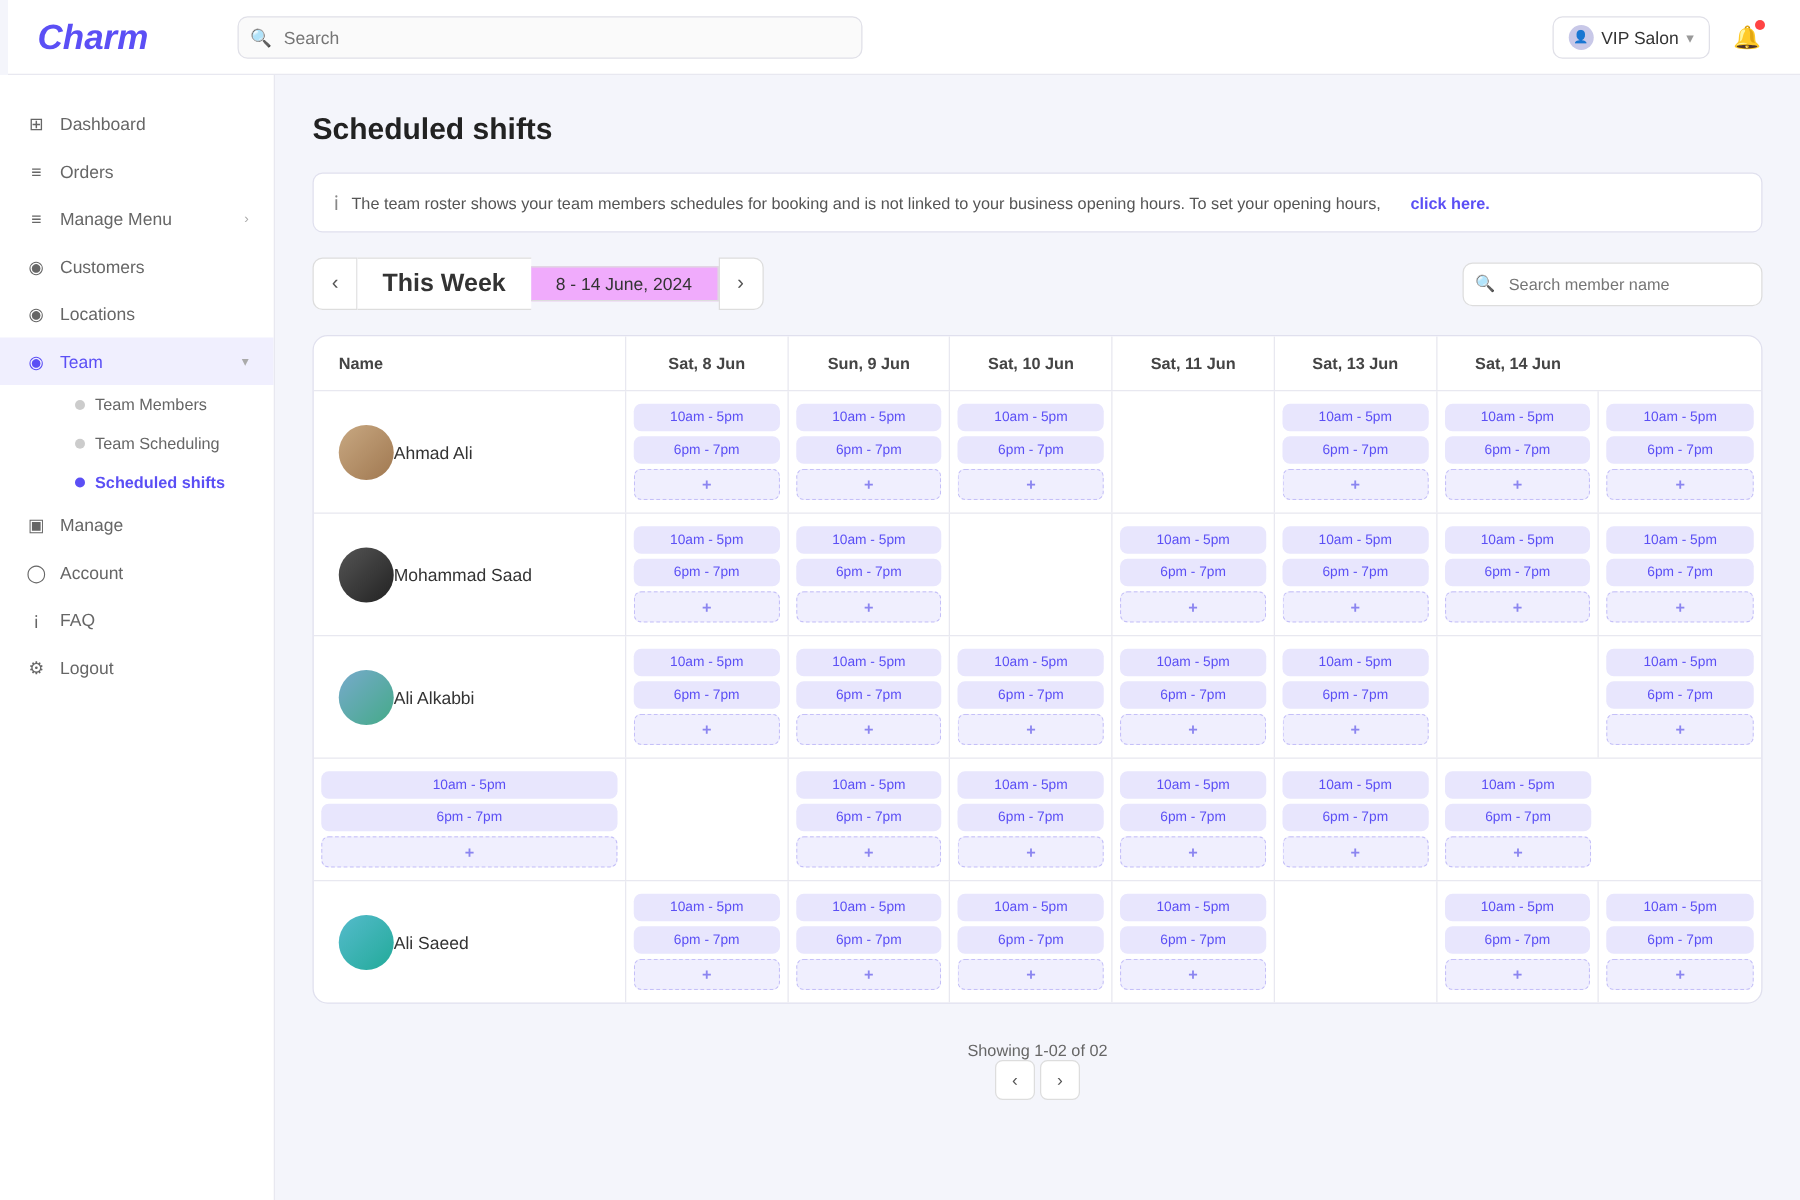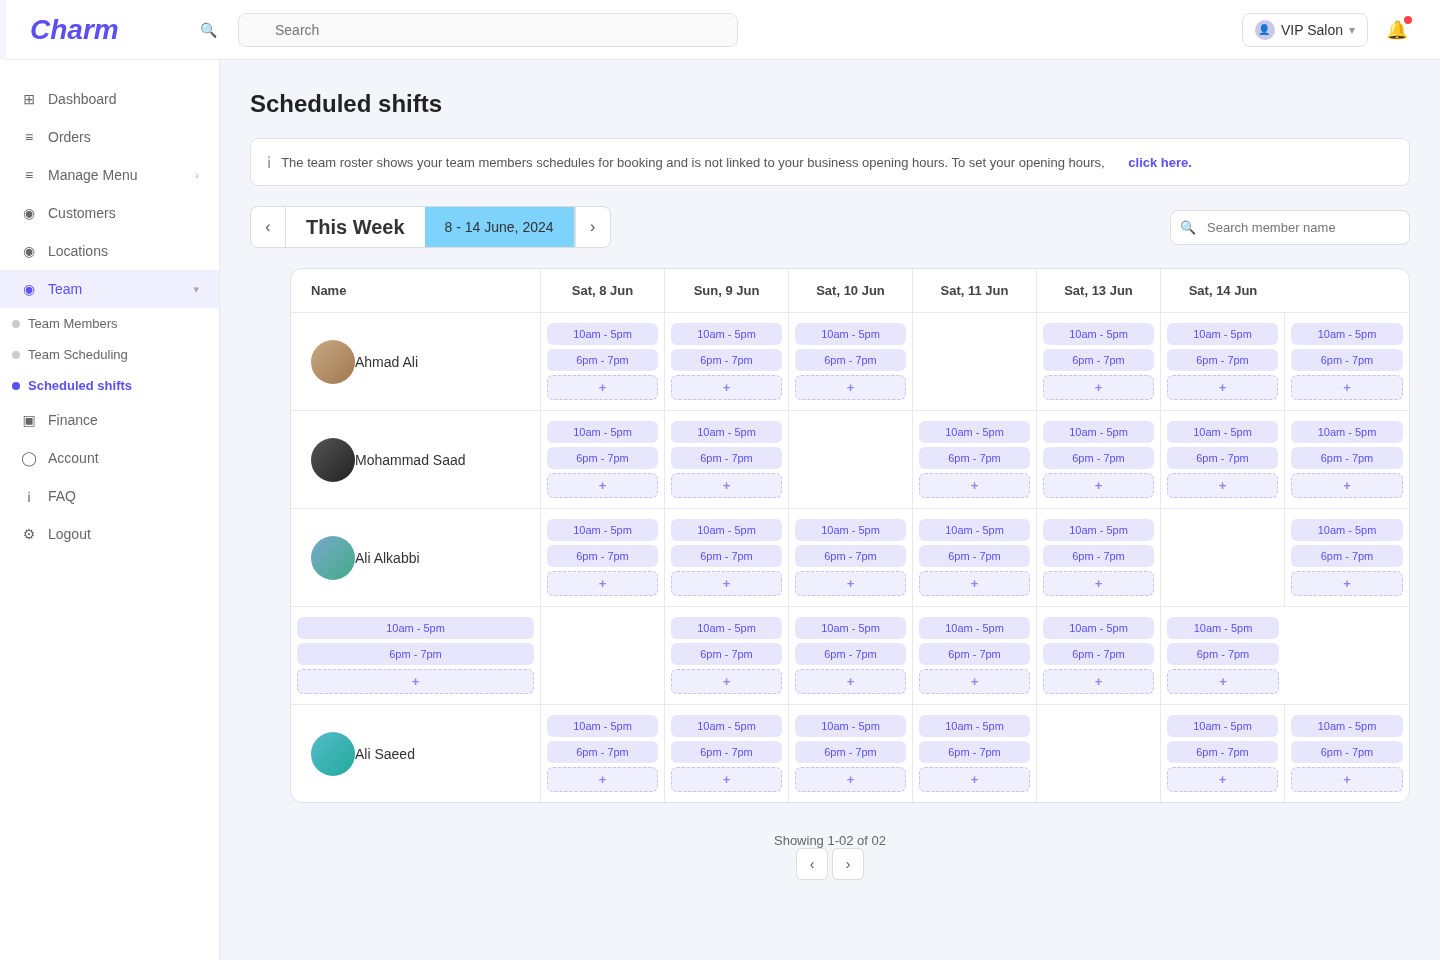--- a/index.html
+++ b/index.html
@@ -2,66 +2,66 @@
 <html><head>
   <meta charset="utf-8">
   <style>
     * { box-sizing: border-box; margin: 0; padding: 0; }
     body { font-family: -apple-system, BlinkMacSystemFont, 'Segoe UI', sans-serif; background: #f4f5fb; color: #333; display: flex; flex-direction: column; height: 960px; width: 1440px; overflow: hidden; }
 
     
     .header { background: #fff; height: 60px; display: flex; align-items: center; padding: 0 24px; gap: 20px; border-bottom: 1px solid #e8e8f0; position: fixed; top: 0; left: 6px; right: 0; z-index: 100; }
     .logo { font-size: 28px; font-weight: 800; color: #5b4ff5; font-style: italic; min-width: 140px; }
     .search-bar { flex: 1; max-width: 500px; position: relative; }
-    .search-bar input { width: 100%; padding: 8px 16px 8px 36px; border: 1px solid #e0e0e8; border-radius: 8px; font-size: 14px; background: #fafafa; color: #999; margin-left: 48px; }
+    .search-bar input { width: 100%; padding: 8px 16px 8px 36px; border: 1px solid #e0e0e8; border-radius: 8px; font-size: 14px; background: #fafafa; color: #999; }
     .search-bar .search-icon-header { position: absolute; left: 10px; top: 50%; transform: translateY(-50%); color: #999; font-size: 14px; }
     .header-right { margin-left: auto; display: flex; align-items: center; gap: 12px; }
     .user-selector { display: flex; align-items: center; gap: 6px; border: 1px solid #e0e0e8; border-radius: 8px; padding: 6px 12px; cursor: pointer; font-size: 14px; color: #333; background: #fff; }
     .user-icon { width: 20px; height: 20px; border-radius: 50%; background: #c8c8e8; display: flex; align-items: center; justify-content: center; font-size: 10px; }
     .chevron-down { font-size: 12px; color: #999; }
     .notif-btn { position: relative; width: 36px; height: 36px; border-radius: 50%; border: none; background: transparent; cursor: pointer; display: flex; align-items: center; justify-content: center; font-size: 18px; }
     .notif-dot { position: absolute; top: 4px; right: 4px; width: 8px; height: 8px; background: #ff4444; border-radius: 50%; }
 
     
     .layout { display: flex; margin-top: 60px; height: calc(960px - 60px); }
 
     
     .sidebar { width: 220px; background: #fff; border-right: 1px solid #e8e8f0; padding: 20px 0; flex-shrink: 0; overflow-y: auto; }
     .nav-item { display: flex; align-items: center; gap: 10px; padding: 10px 20px; cursor: pointer; font-size: 14px; color: #666; border-radius: 0; transition: background 0.15s; }
     .nav-item.active { color: #5b4ff5; background: #f0effe; }
     .nav-icon { width: 18px; height: 18px; display: flex; align-items: center; justify-content: center; font-size: 14px; flex-shrink: 0; }
     .nav-label { flex: 1; }
     .nav-chevron { font-size: 11px; color: #aaa; }
-    .sub-nav { }
+    .sub-nav { padding-left: 48px; }
     .sub-nav-item { padding: 8px 12px; font-size: 13px; color: #666; cursor: pointer; border-radius: 6px; display: flex; align-items: center; gap: 8px; }
     .sub-nav-item.active { color: #5b4ff5; font-weight: 600; }
     .sub-nav-dot { width: 8px; height: 8px; border-radius: 50%; background: #5b4ff5; flex-shrink: 0; }
     .sub-nav-dot-gray { width: 8px; height: 8px; border-radius: 50%; background: #ccc; flex-shrink: 0; }
 
     
     .main { flex: 1; padding: 30px 30px 20px 30px; overflow-y: auto; background: #f4f5fb; }
     .page-title { font-size: 24px; font-weight: 700; color: #222; margin-bottom: 20px; }
     .info-banner { background: #fff; border: 1px solid #e0e0ee; border-radius: 8px; padding: 12px 16px; display: flex; align-items: center; gap: 10px; margin-bottom: 20px; font-size: 13px; color: #555; }
     .info-icon { color: #888; font-size: 16px; flex-shrink: 0; }
     .info-link { color: #5b4ff5; font-weight: 600; cursor: pointer; text-decoration: none; }
 
     
     .week-nav { display: flex; align-items: center; gap: 0; margin-bottom: 20px; justify-content: space-between; }
     .week-nav-left { display: flex; align-items: center; }
     .nav-arrow { width: 36px; height: 42px; border: 1px solid #ddd; background: #fff; cursor: pointer; display: flex; align-items: center; justify-content: center; font-size: 16px; color: #555; }
     .nav-arrow.left { border-radius: 8px 0 0 8px; }
     .nav-arrow.right { border-radius: 0 8px 8px 0; }
     .week-label { background: #fff; border-top: 1px solid #ddd; border-bottom: 1px solid #ddd; padding: 8px 20px; font-size: 20px; font-weight: 600; color: #333; height: 42px; display: flex; align-items: center; }
-    .date-range { background: #7dd3fc; border: 1px solid #ddd; border-left: none; padding: 8px 20px; font-size: 14px; color: #333; height: 42px; display: flex; align-items: center; }
+    .date-range { background: #f0abfc; border: 1px solid #ddd; border-left: none; padding: 8px 20px; font-size: 14px; color: #333; height: 28px; display: flex; align-items: center; }
     .member-search { position: relative; }
     .member-search input { padding: 9px 16px 9px 36px; border: 1px solid #ddd; border-radius: 8px; background: #fff; font-size: 13px; color: #999; width: 240px; }
     .member-search .search-icon { position: absolute; left: 10px; top: 50%; transform: translateY(-50%); color: #aaa; font-size: 13px; }
 
     
-    .schedule-table { background: #fff; border-radius: 12px; border: 1px solid #e0e0ee; overflow: hidden; margin-bottom: 20px; margin-left: 40px; }
+    .schedule-table { background: #fff; border-radius: 12px; border: 1px solid #e0e0ee; overflow: hidden; margin-bottom: 20px; }
     .table-header { display: grid; grid-template-columns: 250px repeat(7, 1fr); border-bottom: 1px solid #e8e8f0; }
     .th { padding: 14px 10px; font-size: 13px; font-weight: 600; color: #444; text-align: center; border-right: 1px solid #e8e8f0; }
     .th:first-child { text-align: left; padding-left: 20px; border-right: 1px solid #e8e8f0; }
     .th:last-child { border-right: none; }
     .table-row { display: grid; grid-template-columns: 250px repeat(7, 1fr); border-bottom: 1px solid #e8e8f0; }
     .table-row:last-child { border-bottom: none; }
     .member-cell { display: flex; align-items: center; padding: 16px 20px; border-right: 1px solid #e8e8f0; }
     .avatar-img { width: 44px; height: 44px; border-radius: 50%; background-size: cover; background-position: center; flex-shrink: 0; }
     .member-name { font-size: 14px; color: #333; font-weight: 500; }
     .day-cell { padding: 10px 6px; display: flex; flex-direction: column; gap: 4px; align-items: center; justify-content: flex-start; border-right: 1px solid #e8e8f0; }
@@ -142,21 +142,21 @@
         <span class="sub-nav-dot-gray"></span>
         <span>Team Scheduling</span>
       </div>
       <div class="sub-nav-item active">
         <span class="sub-nav-dot"></span>
         <span>Scheduled shifts</span>
       </div>
     </div>
     <div class="nav-item">
       <span class="nav-icon">▣</span>
-      <span class="nav-label">Finance</span>
+      <span class="nav-label">Manage</span>
     </div>
     <div class="nav-item">
       <span class="nav-icon">◯</span>
       <span class="nav-label">Account</span>
     </div>
     <div class="nav-item">
       <span class="nav-icon">ℹ</span>
       <span class="nav-label">FAQ</span>
     </div>
     <div class="nav-item">

